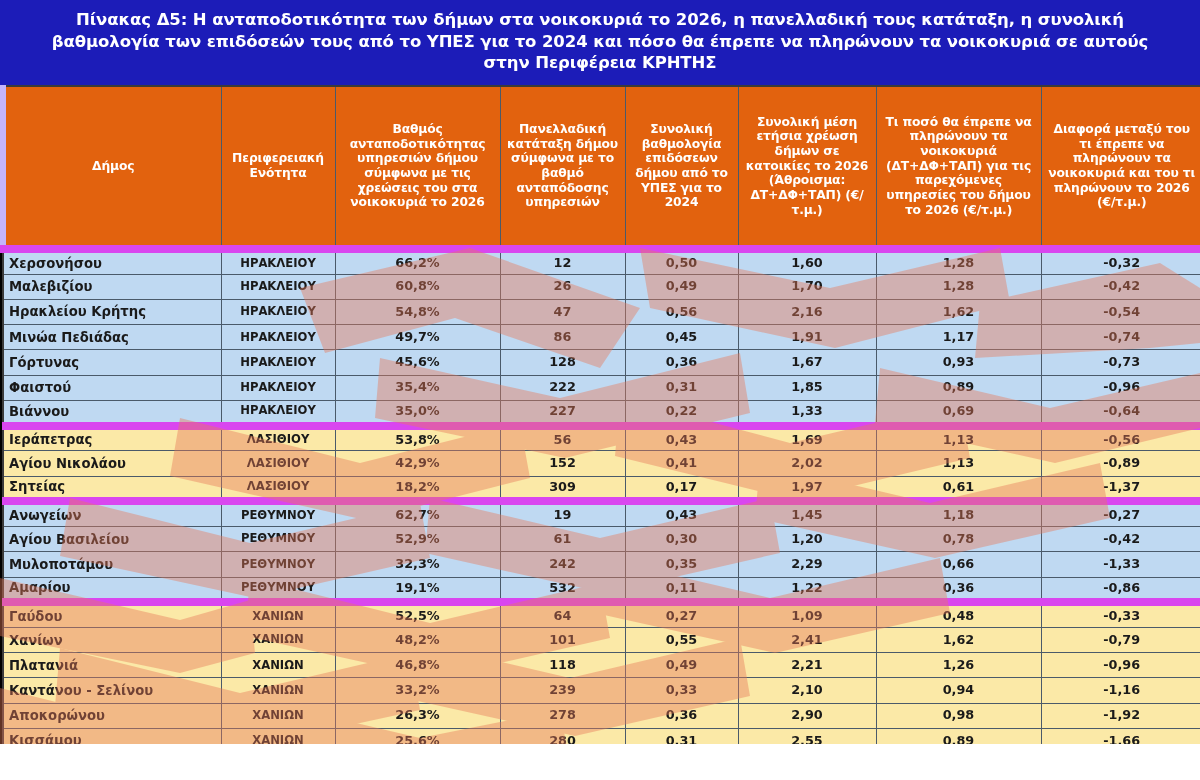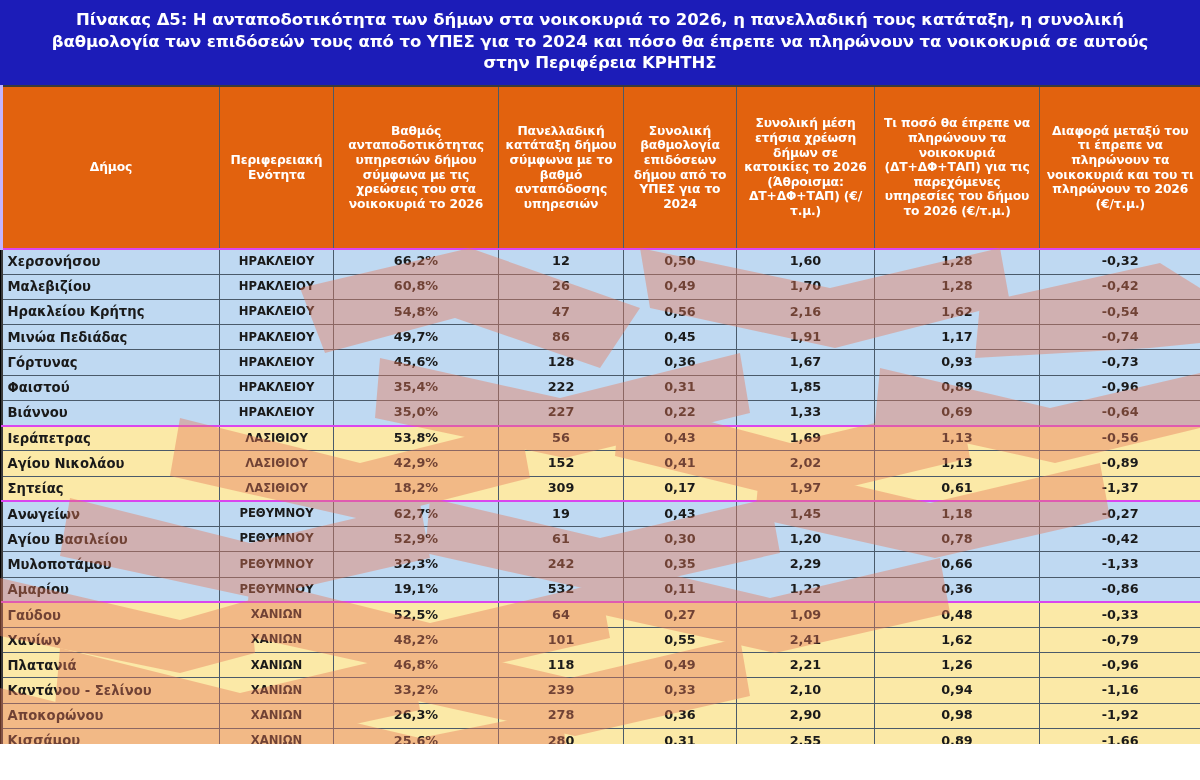--- a/index.html
+++ b/index.html
@@ -87,21 +87,21 @@
     font-weight: bold;
     line-height: 1.19;
     text-align: center;
     vertical-align: middle;
     height: 163px;
     border: 1px solid #b24a08;
     border-bottom: 2px solid #3a3a3a;
     letter-spacing: -0.15px;
   }
   thead th.first-head {
-    border-left: 3px solid #c4b5fd;
+    border-left: 6px solid #c4b5fd;
   }
   thead th.last-head {
     border-right: 2px solid #3a3a3a;
   }
 
   tbody tr { height: 22.1px; }
   tbody td {
     font-size: 12.8px;
     font-weight: bold;
     color: #1a1a1a;
@@ -110,21 +110,21 @@
     white-space: nowrap;
   }
   td.c-name   { text-align: left;   font-size: 13.2px; padding-left: 6px; border-left: 2px solid #3a3a3a; }
   td.c-unit   { text-align: center;   font-size: 11.6px; padding-left: 6px; }
   td.c-num    { text-align: center; }
   td.c-last   { text-align: center; border-right: 2px solid #3a3a3a; }
 
   tr.blue td   { background: #bfd9f2; }
   tr.yellow td { background: #fbe9a7; }
 
-  tr.region-start td { border-top: 2px solid #d946ef; }
+  tr.region-start td { border-top: 8px solid #d946ef; }
   tbody tr:last-child td { border-bottom: 2px solid #3a3a3a; }
 </style>
 </head>
 <body>
 
 <div id="page">
 
   <div class="title-bar">
     <div class="title-text">
       <span>Πίνακας Δ5: Η ανταποδοτικότητα των δήμων στα νοικοκυριά το 2026, η πανελλαδική τους κατάταξη, η συνολική</span><br>

